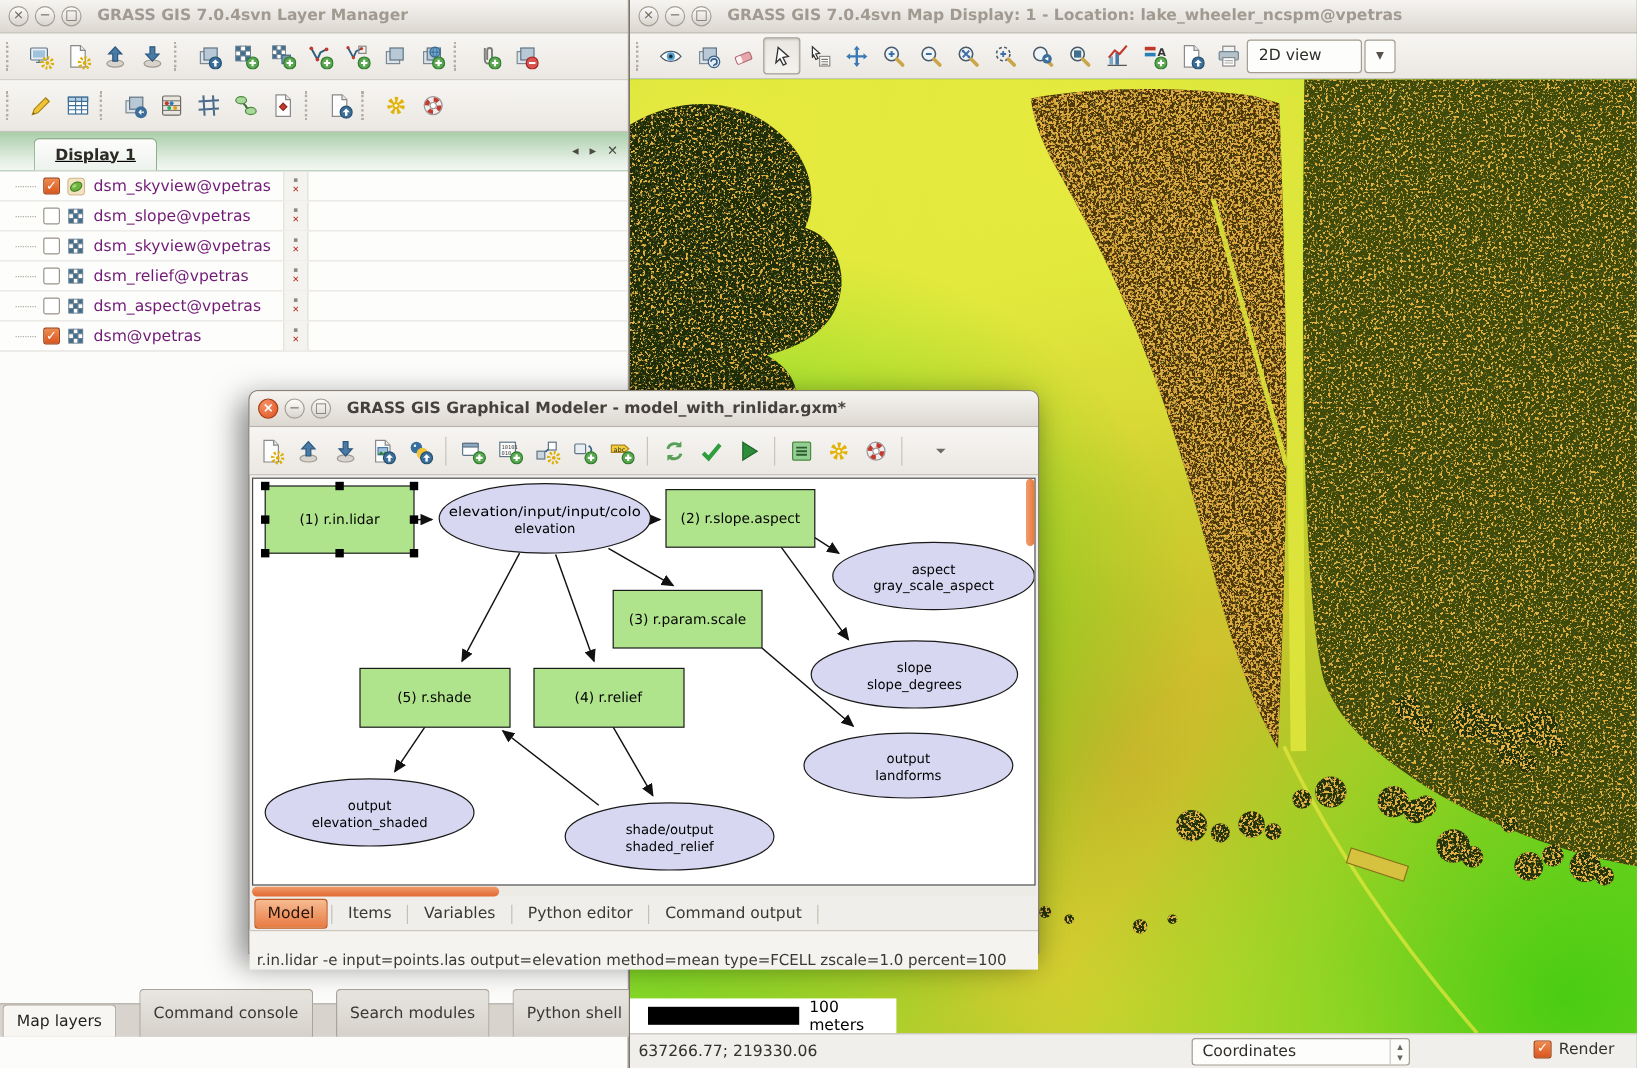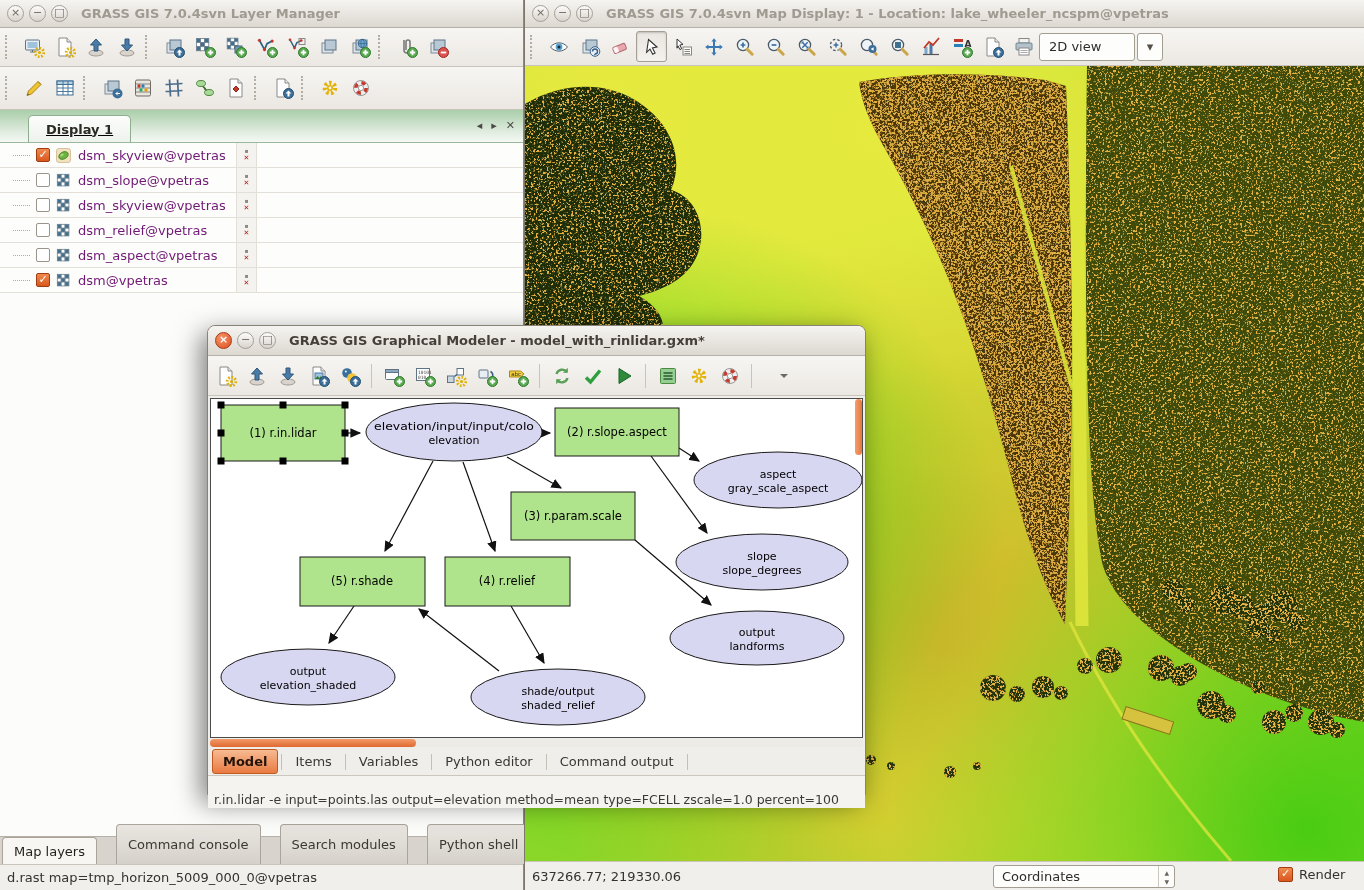--- a/index.html
+++ b/index.html
@@ -62,21 +62,21 @@
   .scalebar{width:130px;height:15px;background:#000;margin-left:15px;}
   .scaletext{font-size:13px;color:#000;margin-left:8px;}
 
   .mo-canvas{position:absolute;left:2px;top:72px;width:653px;height:340px;background:#fff;border:1px solid #4a4a4a;}
   .mo-canvas svg{display:block;width:651px;height:338px;}
   .vscroll{position:absolute;right:0;top:0;width:7px;height:56px;background:linear-gradient(90deg,#f29e6e,#e8763c);border-radius:4px;}
   .hscroll-track{position:absolute;left:2px;top:413px;width:653px;height:8px;background:#edebe6;}
   .hscroll{width:206px;height:8px;background:linear-gradient(#f29a68,#e06a32);border-radius:4px;}
   .mo-tabs{position:absolute;left:0;top:422px;right:0;height:27px;display:flex;align-items:center;padding-left:4px;}
   .mtab{padding:4px 10px;font-size:13px;color:#3a3833;white-space:nowrap;}
-  .mtab.active{background:linear-gradient(#f7bb92,#e97a42);border:1px solid #c05a20;border-radius:3px;font-weight:bold;color:#241309;text-align:right;}
+  .mtab.active{background:linear-gradient(#f7bb92,#e97a42);border:1px solid #c05a20;border-radius:3px;font-weight:normal;color:#241309;text-align:right;}
   .mtab-sep{width:1px;height:16px;background:#c5c0b7;margin:0 3px;}
   .mo-status{position:absolute;left:0;top:449px;right:0;height:21px;background:#f5f3f0;border-top:1px solid #cbc6be;font-size:12.5px;color:#3b3934;padding:16px 6px;white-space:nowrap;}
   .dg text{font-family:"DejaVu Sans","Liberation Sans",sans-serif;}
 </style>
 </head>
 <body>
 
 <div class="window" id="lm">
   <div class="titlebar">
     <span class="wbtn">×</span>
@@ -436,23 +436,20 @@
           <span class="xx">✕</span>
         </span>
       </div>
     </div>
   <div class="lm-tabs" id="lm-tabs">
       <span class="btab active">Map layers</span>
       <span class="btab">Command console</span>
       <span class="btab">Search modules</span>
       <span class="btab">Python shell</span>
     </div>
-  <div class="statusbar">
-    <span>d.rast map=tmp_horizon_5009_000_0@vpetras</span>
-  </div>
 </div>
 
 <div class="window" id="md">
   <div class="titlebar">
     <span class="wbtn">×</span>
     <span class="wbtn">−</span>
     <span class="wbtn">□</span>
     <span class="wtitle">GRASS GIS 7.0.4svn Map Display: 1 - Location: lake_wheeler_ncspm@vpetras</span>
   </div>
   <div class="toolbar" id="md-toolbar">
@@ -713,20 +710,24 @@
           <circle cx="702" cy="648" r="9"></circle>
           <circle cx="733" cy="621" r="7"></circle>
           <circle cx="749" cy="656" r="12"></circle>
           <circle cx="769" cy="647" r="9"></circle>
           <circle cx="796" cy="656" r="13"></circle>
           <circle cx="812" cy="664" r="8"></circle>
       </g>
       <use href="#gT" filter="url(#fO2)"></use>
       <rect x="598" y="648" width="50" height="13" fill="#d6c23e" stroke="#8a741c" transform="rotate(18 623 654)"></rect>
     </svg>
+    <div class="scalebox">
+      <div class="scalebar"></div>
+      <span class="scaletext">100 meters</span>
+    </div>
   </div>
 
   <div class="statusbar">
     <span>637266.77; 219330.06</span>
     <div class="combo" id="coord-combo">
       <span>Coordinates</span>
       <span class="spinner">
         <span>▲</span>
         <span>▼</span>
       </span>

